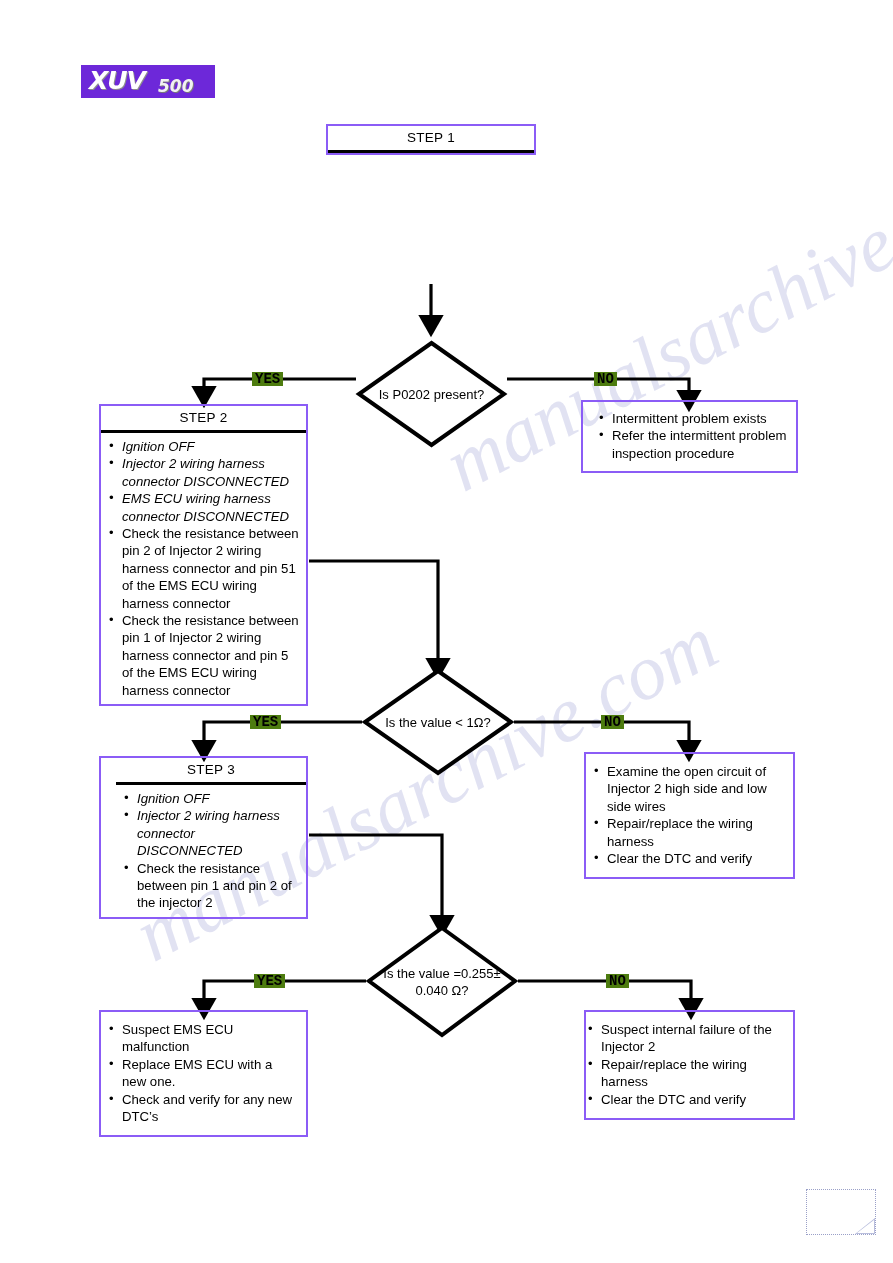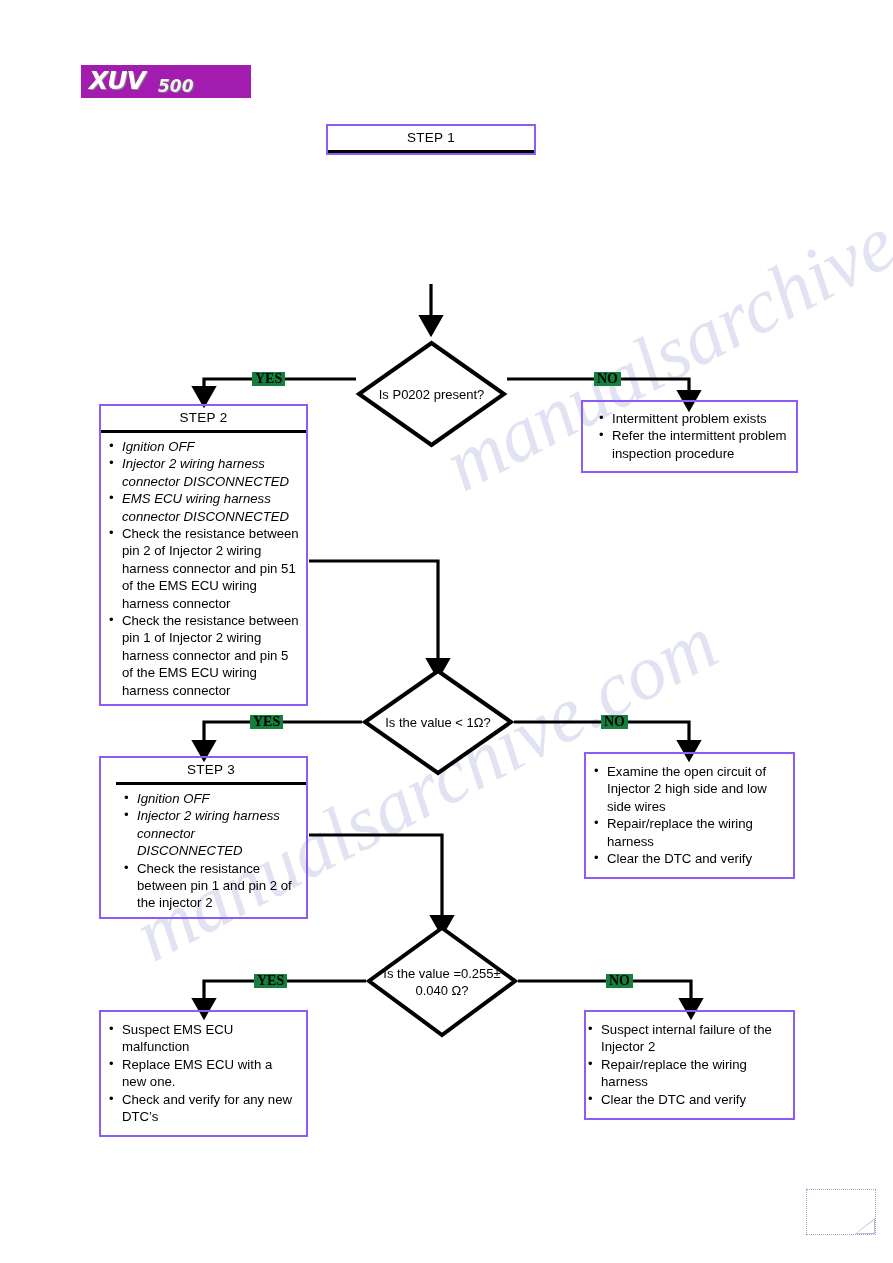--- a/index.html
+++ b/index.html
@@ -42,24 +42,23 @@
   .wm-a { left: 430px; top: 430px; transform: rotate(-28deg); }
   .wm-b { left: 120px; top: 900px; transform: rotate(-28deg); }
 
   
   .logo {
     position: absolute;
     left: 81px;
     top: 65px;
     width: 134px;
     height: 33px;
-    background: #a21caf;
+    background: #6d28d9;
     z-index: 3;
     overflow: hidden;
-    padding-left: 36px;
   }
   .logo-text {
     position: absolute;
     left: 8px;
     top: 1px;
     font-family: "DejaVu Sans", sans-serif;
     font-style: italic;
     font-weight: bold;
     font-size: 25px;
     letter-spacing: -1px;
@@ -151,24 +150,24 @@
     position: absolute;
     left: 0;
     top: 0;
     width: 893px;
     height: 1263px;
     z-index: 1;
     pointer-events: none;
   }
   .branch-label {
     position: absolute;
-    font-family: Liberation Serif, serif;
+    font-family: Liberation Mono, monospace;
     font-weight: bold;
     font-size: 14px;
-    background: #15803d;
+    background: #4d7c0f;
     padding: 0 3px;
     z-index: 2;
     line-height: 14px;
   }
 
   
   .corner-ph {
     position: absolute;
     left: 806px;
     top: 1189px;

